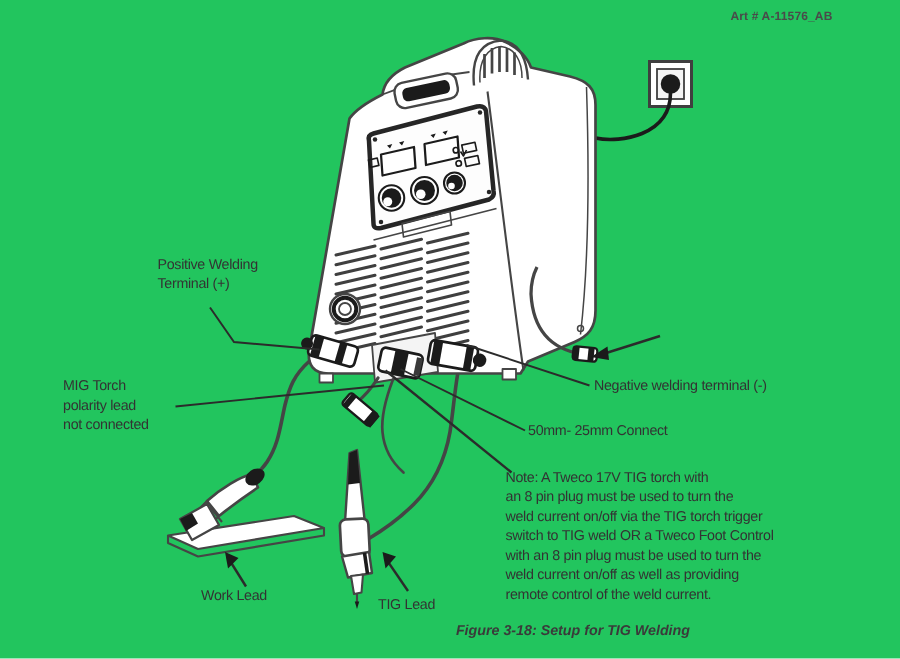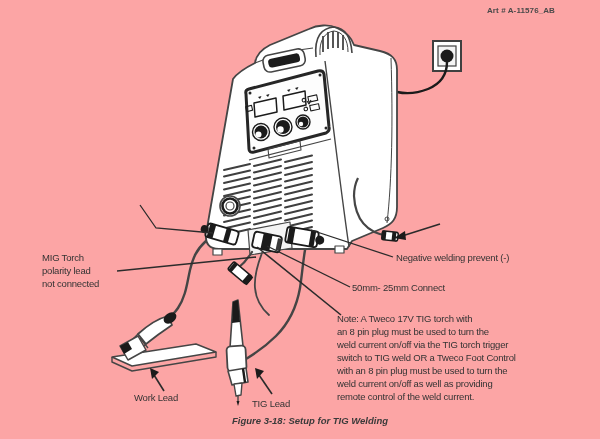--- a/index.html
+++ b/index.html
@@ -1,32 +1,32 @@
 <!DOCTYPE html>
 <html><head>
 <meta charset="utf-8">
 <style>
   * { margin:0; padding:0; box-sizing:border-box; }
   html,body { background:#ffffff; }
   #page {
-    position:relative; width:600px; height:439px; background:#fca5a5;
+    position:relative; width:600px; height:439px; background:#22c55e;
     font-family:"Liberation Sans", sans-serif; color:#353535; overflow:hidden;
   }
   #art-layer { position:absolute; left:0; top:0; width:600px; height:439px; }
   .lbl {
     position:absolute; font-size:9.5px; line-height:13px; color:#333333;
     white-space:pre-line; letter-spacing:-0.2px;
   }
   .lbl-sm { font-size:9px; line-height:12.3px; }
   .art-no {
     position:absolute; left:420px; top:6px; width:135px; text-align:right;
     font-size:8px; color:#4a4a4a; font-weight:bold; letter-spacing:0.1px;
   }
   .caption {
-    position:absolute; left:160px; top:415px; width:300px; text-align:center;
+    position:absolute; left:160px; top:415px; width:300px; text-align:right;
     font-style:italic; font-weight:bold; font-size:9.5px; color:#3a3a3a;
   }
 </style>
 </head>
 <body>
 
 <div id="page">
 
   <svg id="art-layer" viewBox="0 0 600 439" xmlns="http://www.w3.org/2000/svg">
 
@@ -211,27 +211,29 @@
     </g>
     <g fill="#1b1b1b" stroke="none">
       <path d="M394,238 L405,231 L406,240 Z"></path>
       <path d="M150,368 L159,372 L152,379 Z"></path>
       <path d="M255,368 L264,371 L257,379 Z"></path>
     </g>
   </svg>
 
   <div class="art-no">Art # A-11576_AB</div>
 
+  <div class="lbl" style="left:105px; top:170px;">Positive Welding
+Terminal (+)</div>
 
   <div class="lbl" style="left:42px; top:251px;">MIG Torch
 polarity lead
 not connected</div>
 
 
-  <div class="lbl" style="left:396px; top:251px;">Negative welding prevent (-)</div>
+  <div class="lbl" style="left:396px; top:251px;">Negative welding terminal (-)</div>
 
   <div class="lbl" style="left:352px; top:281px;">50mm- 25mm Connect</div>
 
   <div class="lbl" style="left:337px; top:312px; width:228px;">Note: A Tweco 17V TIG torch with
 an 8 pin plug must be used to turn the
 weld current on/off via the TIG torch trigger
 switch to TIG weld OR a Tweco Foot Control
 with an 8 pin plug must be used to turn the
 weld current on/off as well as providing
 remote control of the weld current.</div>

